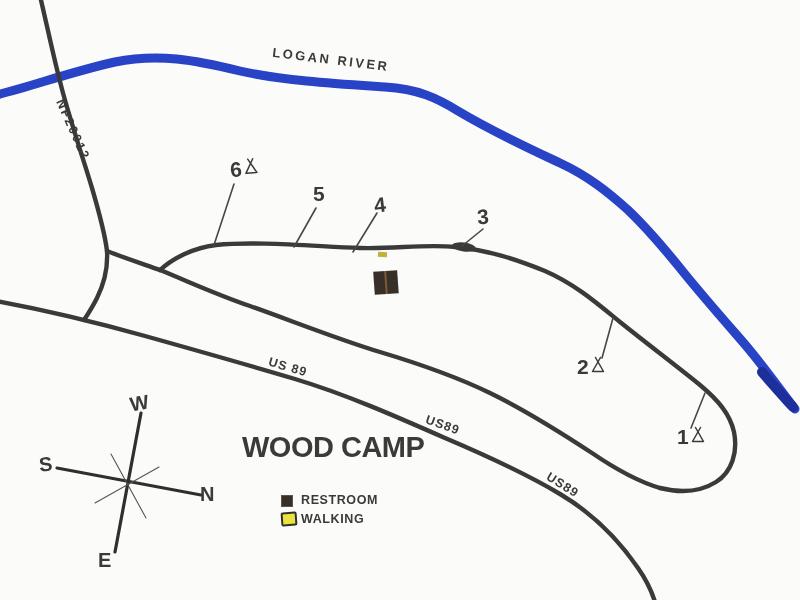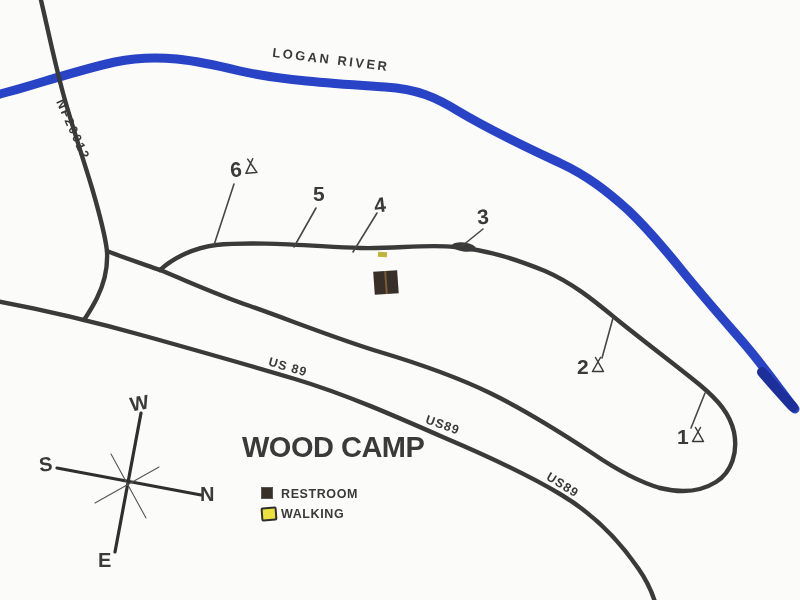--- a/index.html
+++ b/index.html
@@ -42,21 +42,21 @@
   .compass-letter{position:absolute;font-size:20px;font-weight:bold;}
   .c-w{left:130px;top:392px;transform:rotate(-10deg);}
   .c-s{left:39px;top:453px;transform:rotate(-6deg);}
   .c-n{left:200px;top:483px;}
   .c-e{left:98px;top:549px;}
 
   .title-block{position:absolute;left:242px;top:419px;line-height:33px;margin-top:12px;}
   .title-line{font-size:29px;font-weight:bold;letter-spacing:-0.5px;}
 
   .legend{position:absolute;left:261px;top:487px;display:flex;flex-direction:column;}
-  .legend-row{display:flex;align-items:flex-start;height:19.5px;}
+  .legend-row{display:flex;align-items:flex-end;height:19.5px;margin-left:20px;}
   .legend-icon{width:20px;display:flex;justify-content:flex-start;align-items:center;}
   .legend-label{font-size:12.5px;font-weight:bold;letter-spacing:0.6px;}
   .icon-restroom{width:12px;height:12px;background:var(--restroom-dark,#383028);
     box-shadow:inset 0 0 0 1px #555, inset 3px 0 0 -2px #6a6258;}
   .icon-dumpster{width:12px;height:10px;background:var(--dumpster-yellow,#ece23f);
     border:2px solid #2f2f2f;border-radius:2px;transform:rotate(-4deg);}
   .icon-walk{width:16px;height:4px;border-radius:2px;background:var(--walking-path-pink,#cf5380);
     transform:rotate(-8deg);box-shadow:0 0 0 0.5px #8c3a58;}
   .icon-water{width:16px;height:4px;border-radius:2px;background:var(--waterway-blue,#3a49bb);
     transform:rotate(-6deg);}

